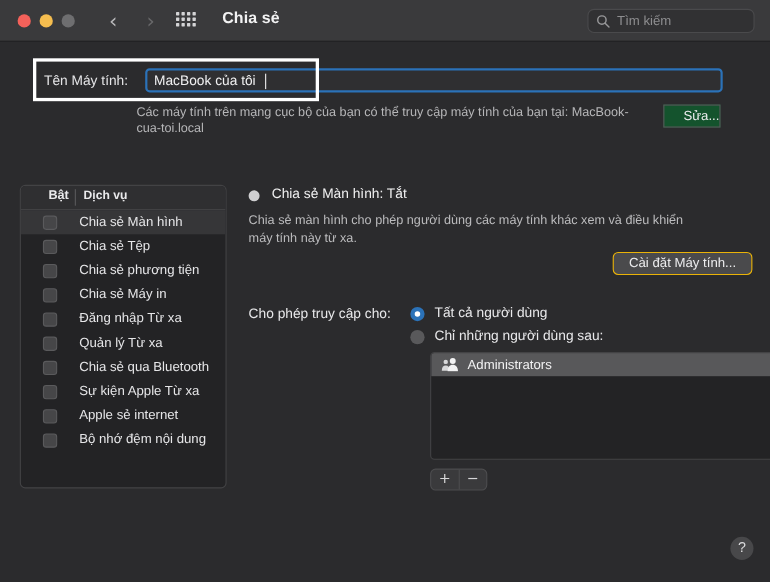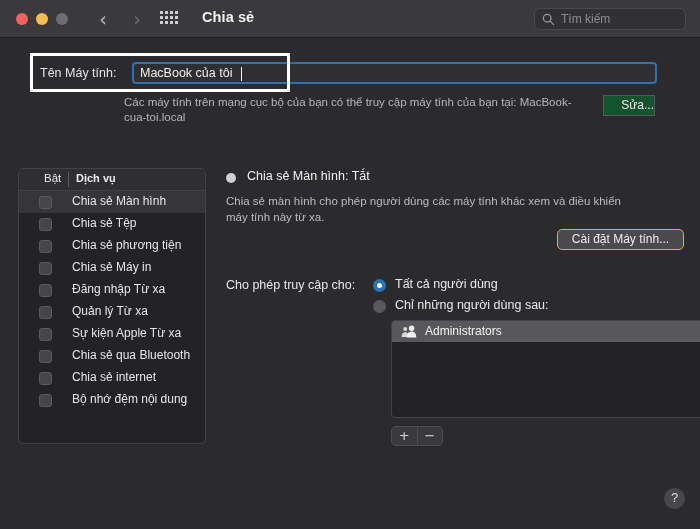--- a/index.html
+++ b/index.html
@@ -177,21 +177,21 @@
   #services-header {
     position: relative;
     height: 21px;
     background: #2f2f31;
     border-bottom: 1px solid #414143;
   }
   #hdr-on {
     position: absolute;
     left: 17px; top: 3px;
     font-size: 11.5px;
-    font-weight: normal;
+    font-weight: bold;
     color: #eaeaec;
     padding-left: 8px;
   }
   #hdr-divider {
     position: absolute;
     left: 49px; top: 3px;
     width: 1px; height: 15px;
     background: #59595b;
   }
   #hdr-service {
@@ -429,29 +429,29 @@
         <div class="svc-row">
           <div class="svc-check"></div>
           <div class="svc-label">Đăng nhập Từ xa</div>
         </div>
         <div class="svc-row">
           <div class="svc-check"></div>
           <div class="svc-label">Quản lý Từ xa</div>
         </div>
         <div class="svc-row">
           <div class="svc-check"></div>
+          <div class="svc-label">Chia sẻ qua Bluetooth</div>
+        </div>
+        <div class="svc-row">
+          <div class="svc-check"></div>
           <div class="svc-label">Sự kiện Apple Từ xa</div>
         </div>
         <div class="svc-row">
           <div class="svc-check"></div>
-          <div class="svc-label">Chia sẻ qua Bluetooth</div>
-        </div>
-        <div class="svc-row">
-          <div class="svc-check"></div>
-          <div class="svc-label">Chia sẻ internet</div>
+          <div class="svc-label">Apple sẻ internet</div>
         </div>
         <div class="svc-row">
           <div class="svc-check"></div>
           <div class="svc-label">Bộ nhớ đệm nội dung</div>
         </div>
       </div>
   </div>
 
   <div id="status-dot"></div>
   <div id="status-title">Chia sẻ Màn hình: Tắt</div>

